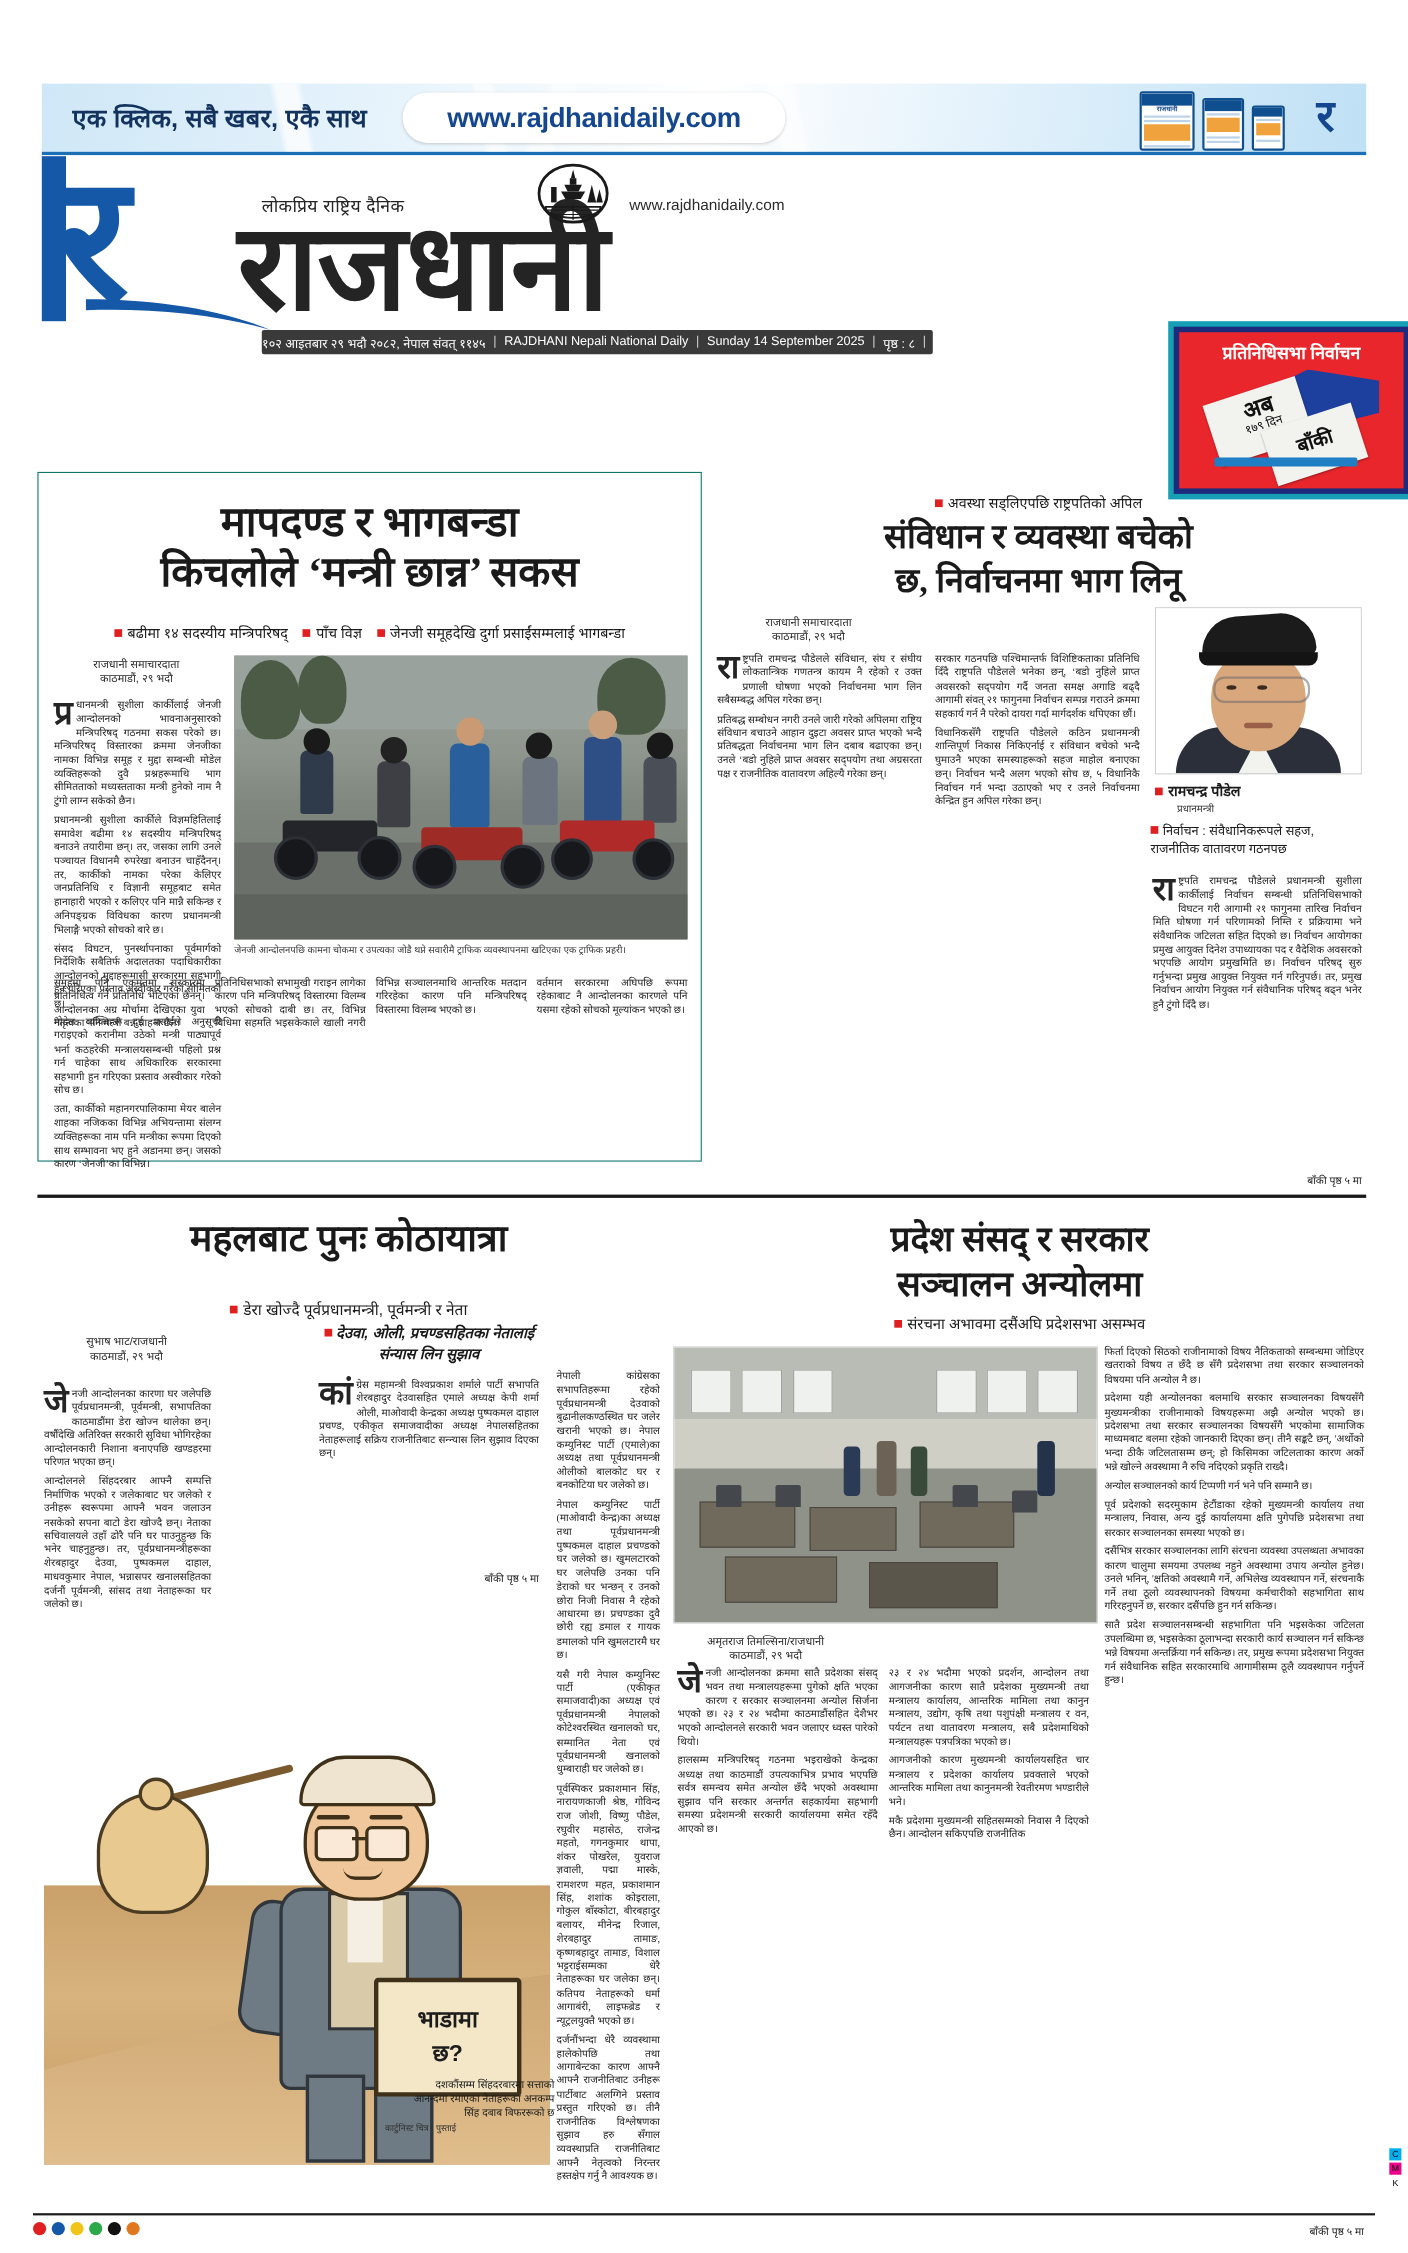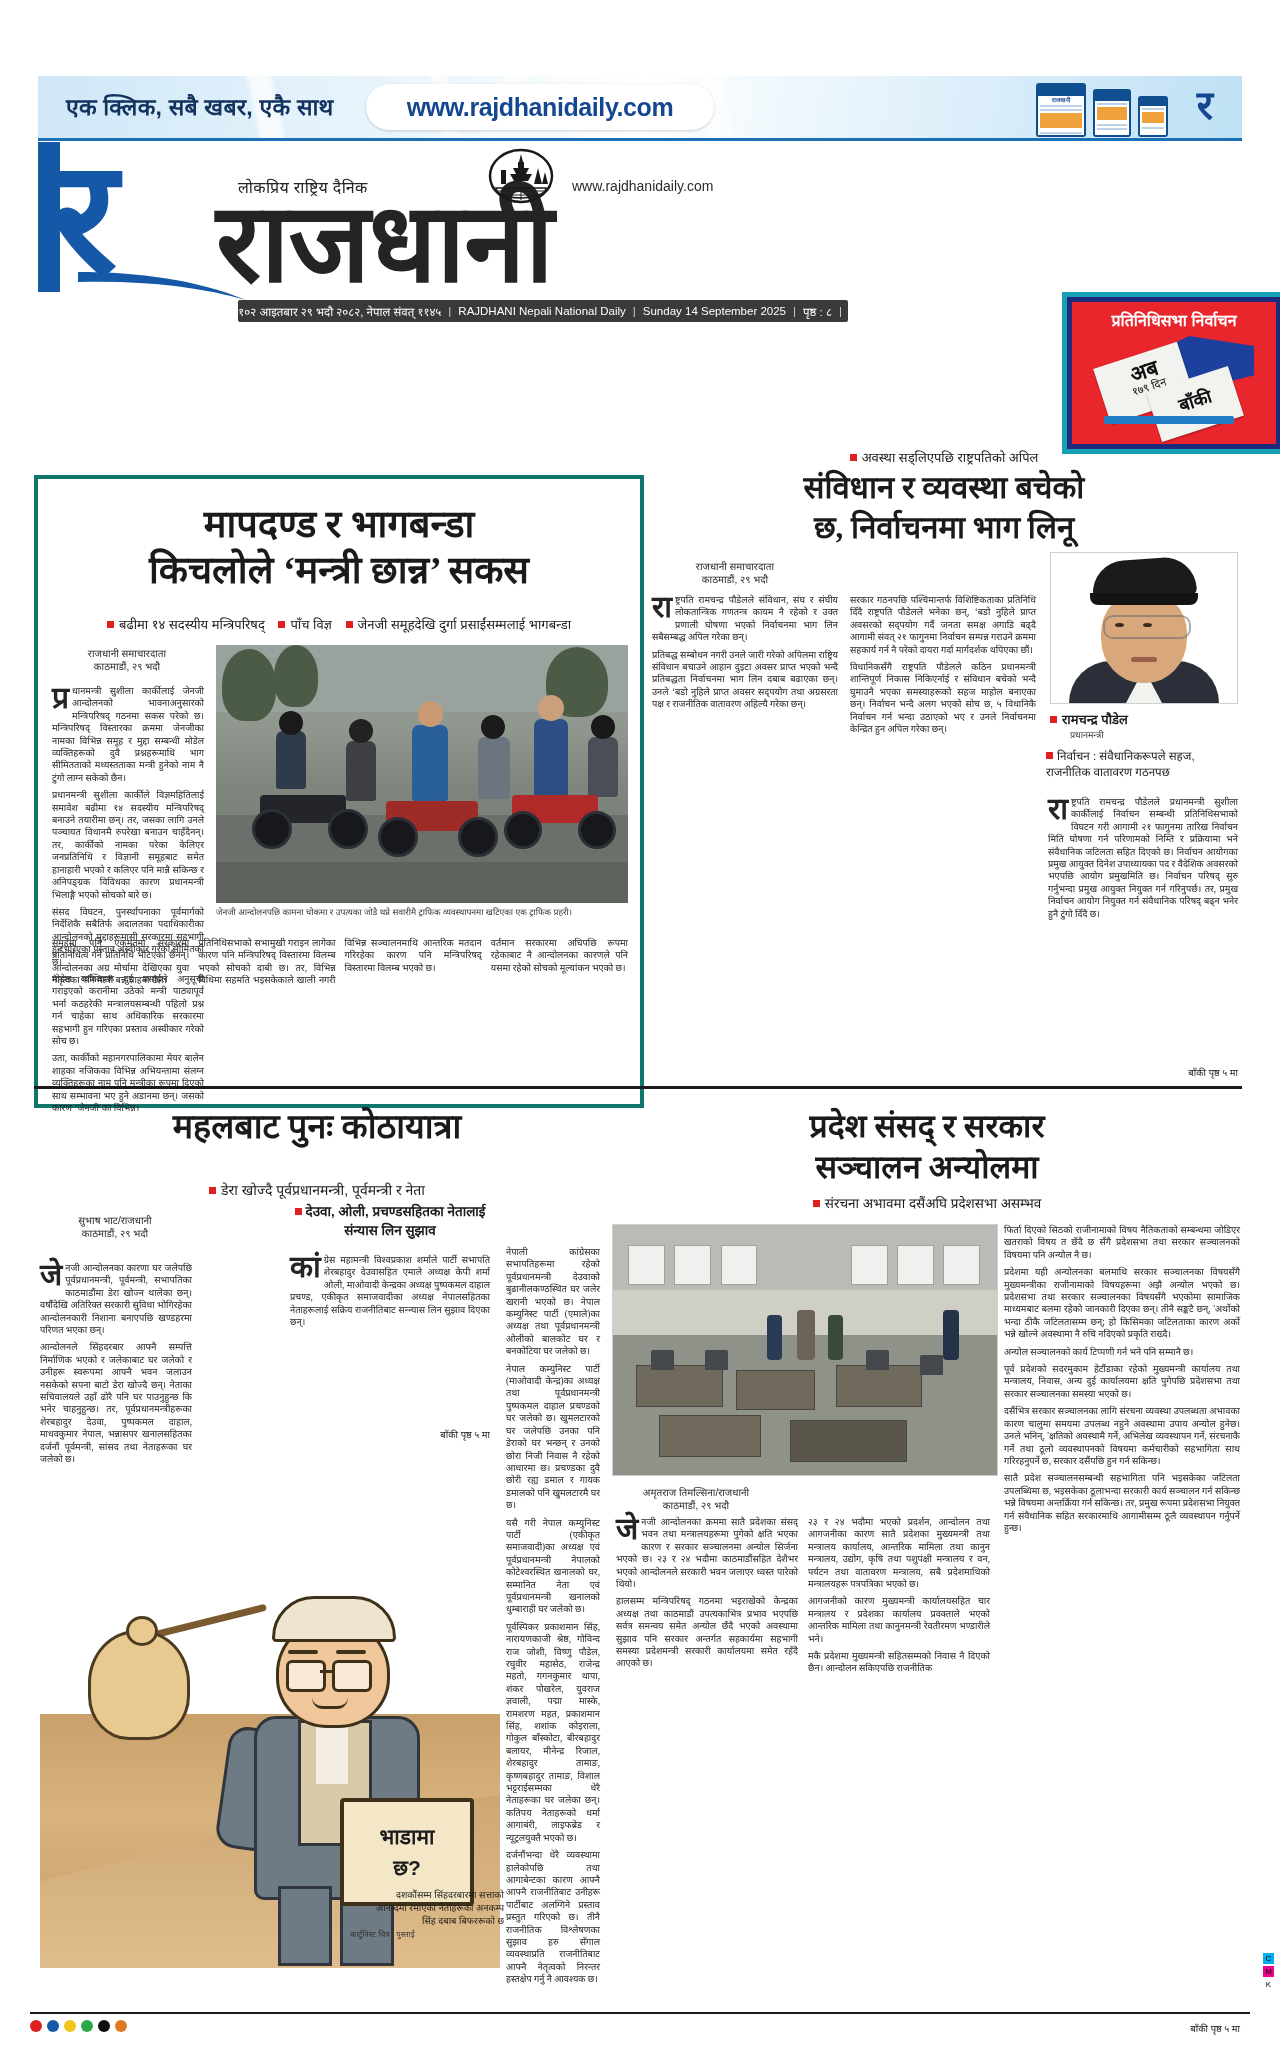--- a/index.html
+++ b/index.html
@@ -119,21 +119,21 @@
     column-gap:9px;
   }
   .body p{margin:0 0 5px 0;}
   .dropcap:first-letter{
     float:left;font-size:30px;line-height:26px;font-weight:bold;padding-right:3px;
   }
   .cont{font-family:"Liberation Sans",sans-serif;font-size:9.5px;color:#1a1a1a;text-align:right;}
   .caption{font-family:"Liberation Sans",sans-serif;font-size:8.6px;color:#333;line-height:11px;text-align:justify;}
 
   
-  .boxTL{position:absolute;left:34px;top:475px;width:602px;height:625px;border:4px solid #0f766e;background:#fff;}
+  .boxTL{position:absolute;left:34px;top:429px;width:602px;height:625px;border:1px solid #0f766e;background:#fff;}
   .tl-h1{position:absolute;left:10px;top:22px;width:582px;font-size:38px;line-height:46px;}
   .tl-kick{position:absolute;left:10px;top:136px;width:582px;}
   .tl-by{position:absolute;left:14px;top:168px;width:150px;}
   .tl-photo{position:absolute;left:178px;top:166px;width:412px;height:258px;overflow:hidden;background:#8a8d87;}
   .tl-cap{position:absolute;left:178px;top:428px;width:412px;}
   .tl-col1{position:absolute;left:14px;top:206px;width:152px;height:390px;}
   .tl-bot{position:absolute;left:14px;top:458px;width:576px;height:150px;column-count:4;}
 
   
   .photoscene{position:relative;width:100%;height:100%;
@@ -185,21 +185,21 @@
   
   .hrthick{position:absolute;left:34px;width:1208px;height:3px;background:#1a1a1a;}
 
   
   .blockBL{position:absolute;left:34px;top:1098px;width:566px;height:880px;}
   .bl-h1{position:absolute;left:0;top:8px;width:566px;font-size:34px;line-height:42px;}
   .bl-kick{position:absolute;left:0;top:82px;width:566px;font-size:14px;}
   .bl-by{position:absolute;left:6px;top:116px;width:150px;}
   .bl-colA{position:absolute;left:6px;top:164px;width:152px;height:250px;}
   .bl-box{position:absolute;left:256px;top:104px;width:200px;}
-  .bl-boxkick{font-family:"Liberation Sans",sans-serif;font-weight:bold;font-size:13.5px;line-height:19px;color:#1a1a1a;text-align:center;}
+  .bl-boxkick{font-family:"Liberation Sans",sans-serif;font-weight:bold;font-size:13.5px;line-height:19px;color:#1a1a1a;text-align:center;font-style:italic;}
   .bl-boxkick .sq{display:inline-block;width:7px;height:7px;background:#e02020;margin-right:4px;vertical-align:1px;}
   .bl-colB{position:absolute;left:256px;top:156px;width:200px;height:180px;}
   .bl-cont{position:absolute;left:256px;top:330px;width:200px;}
   .bl-cartoonwrap{position:absolute;left:6px;top:400px;width:460px;height:470px;overflow:hidden;}
   .bl-credit{position:absolute;left:316px;top:830px;width:150px;
     font-family:"Liberation Sans",sans-serif;font-size:8px;color:#333;}
   .bl-colR{position:absolute;left:472px;top:148px;width:94px;height:790px;}
   .bl-sig{position:absolute;left:330px;top:790px;width:140px;
     font-family:"Liberation Sans",sans-serif;font-size:9.4px;line-height:13px;color:#1a1a1a;text-align:right;}
 

